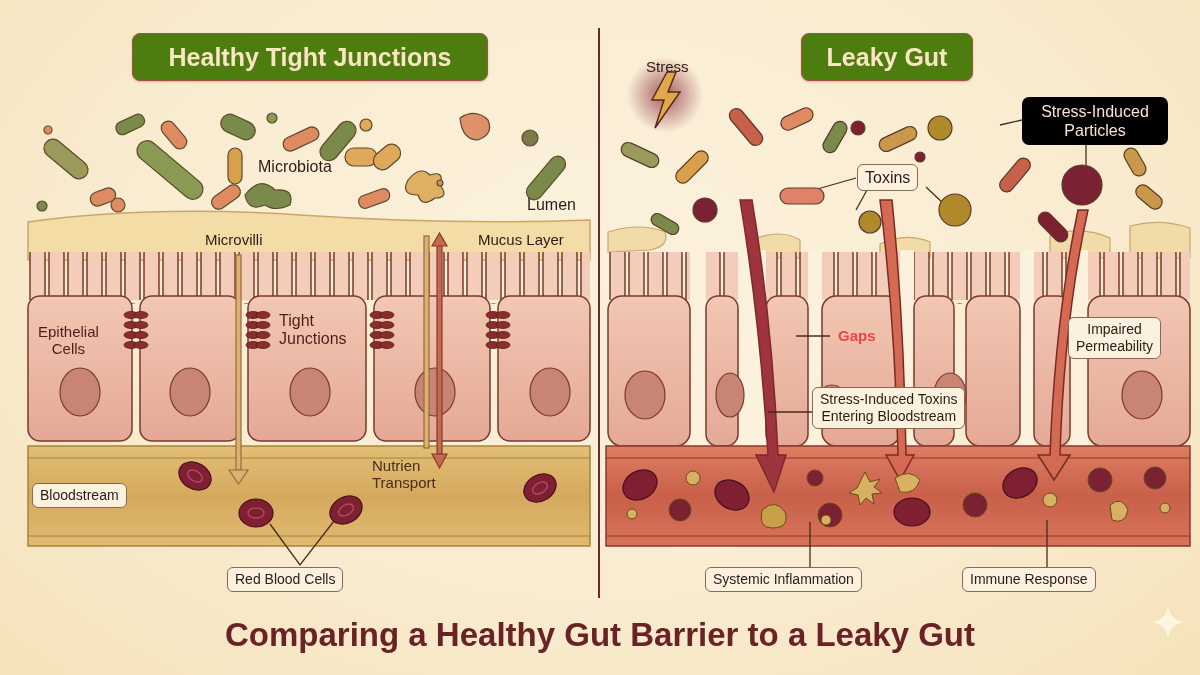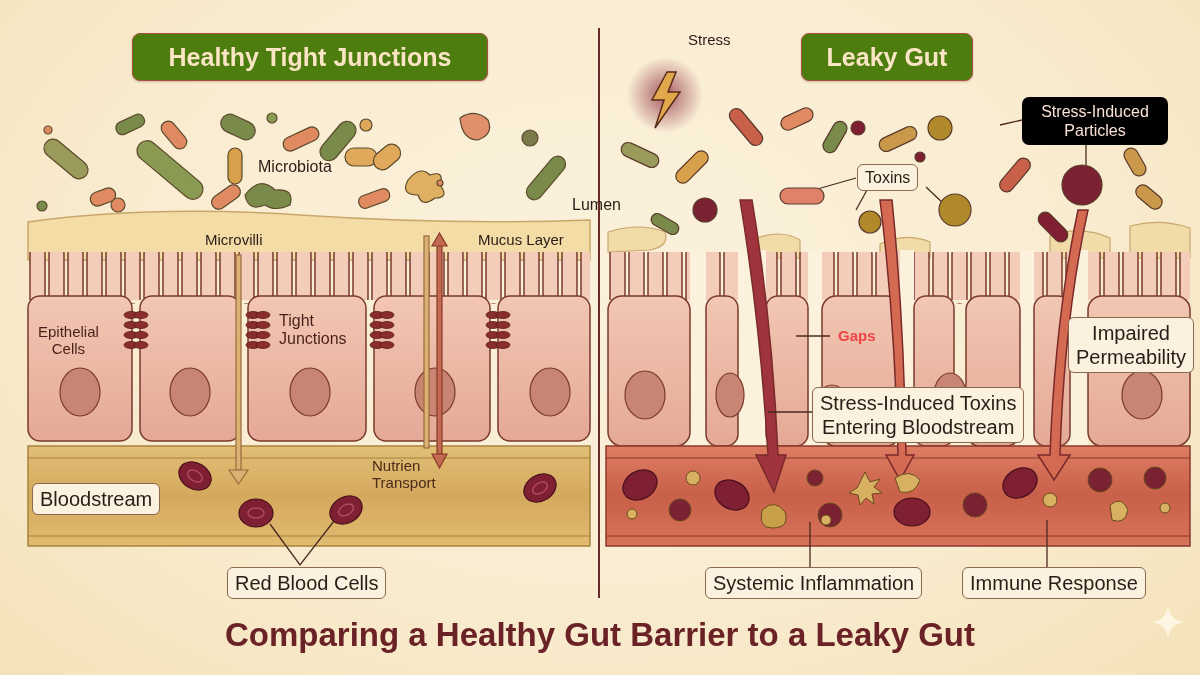--- a/index.html
+++ b/index.html
@@ -4,21 +4,21 @@
 <style>
   html,body{margin:0;padding:0;}
   body{width:1200px;height:675px;overflow:hidden;position:relative;
     font-family:"Liberation Sans",sans-serif;
     background:radial-gradient(ellipse at 50% 40%,#fbf1dc 0%,#f9ecd1 55%,#f5e2b9 100%);}
   .header-pill{position:absolute;background:#4d7c0f;color:#fbe5c4;font-weight:bold;
     font-size:25px;border-radius:8px;text-align:center;line-height:46px;height:46px;
     box-shadow:0 1px 2px rgba(80,30,20,.25);border:1px solid #a8503d;}
   .label{position:absolute;font-size:15px;color:#2a1c16;white-space:nowrap;line-height:1.15;}
   .boxlabel{position:absolute;background:#fbf1de;border:1.5px solid #8a6a4e;border-radius:6px;
-    font-size:20px;color:#2a1c16;text-align:center;padding:3px 7px;line-height:1.2;white-space:nowrap;}
+    font-size:14px;color:#2a1c16;text-align:center;padding:3px 7px;line-height:1.2;white-space:nowrap;}
   .darkbox{position:absolute;background:#000000;color:#fbe1d4;border-radius:7px;
     font-size:16px;text-align:center;padding:5px 10px;line-height:1.2;}
   .title{position:absolute;left:0;width:1200px;top:616px;text-align:center;
     font-weight:bold;font-size:33px;color:#6a2226;}
   svg{position:absolute;left:0;top:0;}
 </style>
 </head>
 <body>
 
 <svg width="1200" height="675" viewBox="0 0 1200 675">
@@ -277,39 +277,39 @@
     <rect x="1035" y="220" width="36" height="14" rx="7" fill="#7e1f32" transform="rotate(45 1053 227)"></rect>
   </g>
 
   <path d="M1168 606 Q1170 620 1184 622 Q1170 624 1168 638 Q1166 624 1152 622 Q1166 620 1168 606 Z" fill="#fff8ea" opacity=".85"></path>
 </svg>
 
 <div class="header-pill" style="left:132px;top:33px;width:354px;">Healthy Tight Junctions</div>
 <div class="header-pill" style="left:801px;top:33px;width:170px;">Leaky Gut</div>
 
 <div class="label" style="left:258px;top:158px;font-size:16px;">Microbiota</div>
-<div class="label" style="left:527px;top:196px;font-size:16px;margin-left:45px;">Lumen</div>
+<div class="label" style="left:527px;top:196px;font-size:16px;">Lumen</div>
 <div class="label" style="left:205px;top:231px;">Microvilli</div>
 <div class="label" style="left:478px;top:231px;">Mucus Layer</div>
 <div class="label" style="left:38px;top:323px;text-align:center;color:#4a1f1a;">
   <div>Epithelial</div>
   <div>Cells</div>
 </div>
 <div class="label" style="left:279px;top:312px;text-align:left;color:#4a1f1a;font-size:16px;">
   <div>Tight</div>
   <div>Junctions</div>
 </div>
 <div class="label" style="left:372px;top:457px;color:#4a2a1a;">
   <div>Nutrien</div>
   <div>Transport</div>
 </div>
 <div class="boxlabel" style="left:32px;top:483px;">Bloodstream</div>
 <div class="boxlabel" style="left:227px;top:567px;">Red Blood Cells</div>
 
-<div class="label" style="left:646px;top:31px;margin-left:42px;">Stress</div>
+<div class="label" style="left:646px;top:58px;">Stress</div>
 <div class="darkbox" style="left:1022px;top:97px;width:126px;">
   <div>Stress-Induced</div>
   <div>Particles</div>
 </div>
 <div class="boxlabel" style="left:857px;top:164px;font-size:16px;">Toxins</div>
 <div class="label" style="left:838px;top:327px;color:#ef4444;font-weight:bold;">Gaps</div>
 <div class="boxlabel" style="left:1068px;top:317px;">
   <div>Impaired</div>
   <div>Permeability</div>
 </div>

